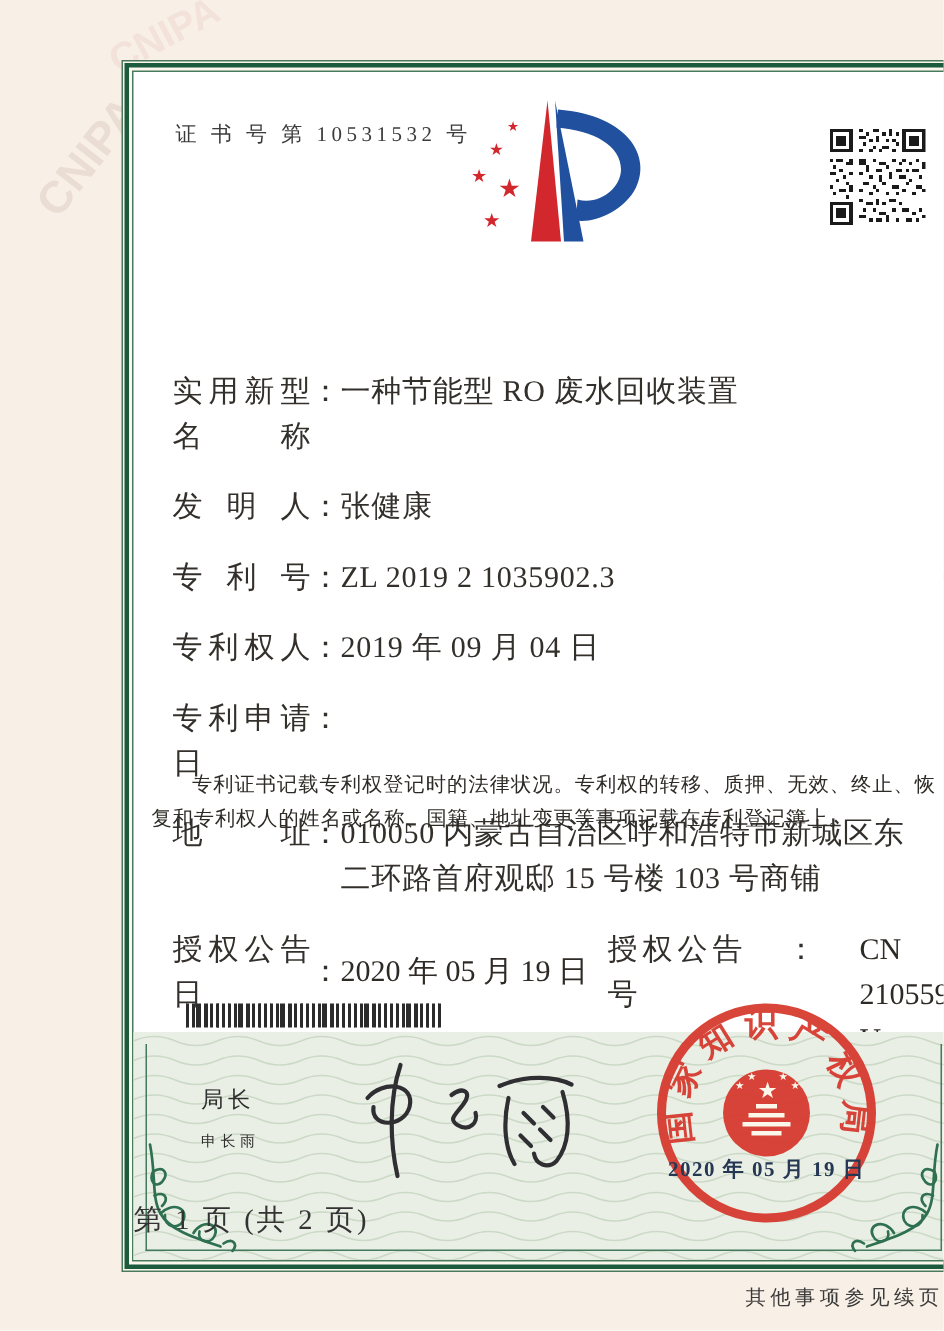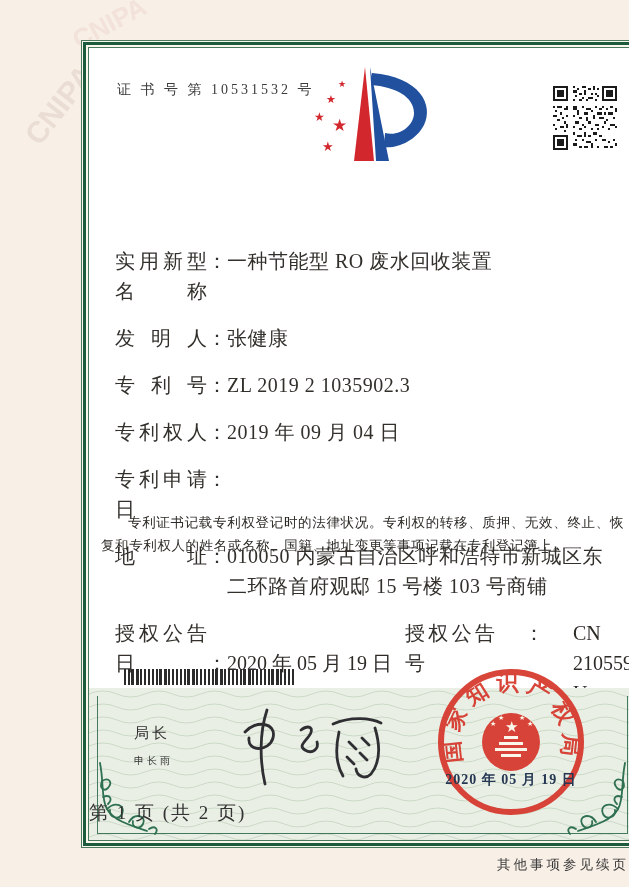--- a/index.html
+++ b/index.html
@@ -20,21 +20,21 @@
   .cert-no{position:absolute;left:28px;top:33px;font-size:14px;letter-spacing:3px;color:#3b3b3b;}
   .logo{position:absolute;left:203px;top:13px;width:150px;height:105px;}
   .qr{position:absolute;left:461px;top:35px;width:70px;height:70px;background:#fff;padding:3px;}
   .title{position:absolute;left:0;right:0;top:121px;text-align:center;
          font-size:32px;font-weight:bold;letter-spacing:10px;color:#181818;}
   .fields{position:absolute;left:26px;right:26px;top:198px;font-size:20px;}
   .frow{display:flex;align-items:flex-start;margin-bottom:17px;line-height:1.5;}
   .flabel{flex:0 0 92px;display:inline-block;text-align:justify;text-align-last:justify;color:#33302c;}
   .fcolon{flex:0 0 14px;color:#33302c;}
   .fvalue{flex:1;color:#33302c;letter-spacing:.5px;}
-  .grant-row{position:relative;display:flex;align-items:flex-end;line-height:1.5;}
+  .grant-row{position:relative;display:flex;align-items:center;line-height:1.5;}
   .grant-right{position:absolute;left:290px;top:0;display:flex;gap:29px;}
   .grant-right .flabel{flex:0 0 90px;}
   .paras{position:absolute;left:12px;right:12px;top:463px;font-size:13.5px;line-height:1.72;
          letter-spacing:.6px;color:#2e2b27;}
   .paras p{margin:0 0 2px 0;text-indent:2em;text-align:justify;}
   .barcode{position:absolute;left:35px;top:621px;width:170px;height:16px;
     background-image:
       repeating-linear-gradient(90deg,#2b2b2b 0 2px,rgba(0,0,0,0) 2px 4px),
       repeating-linear-gradient(90deg,#2b2b2b 0 1px,rgba(0,0,0,0) 1px 7px);
   }

